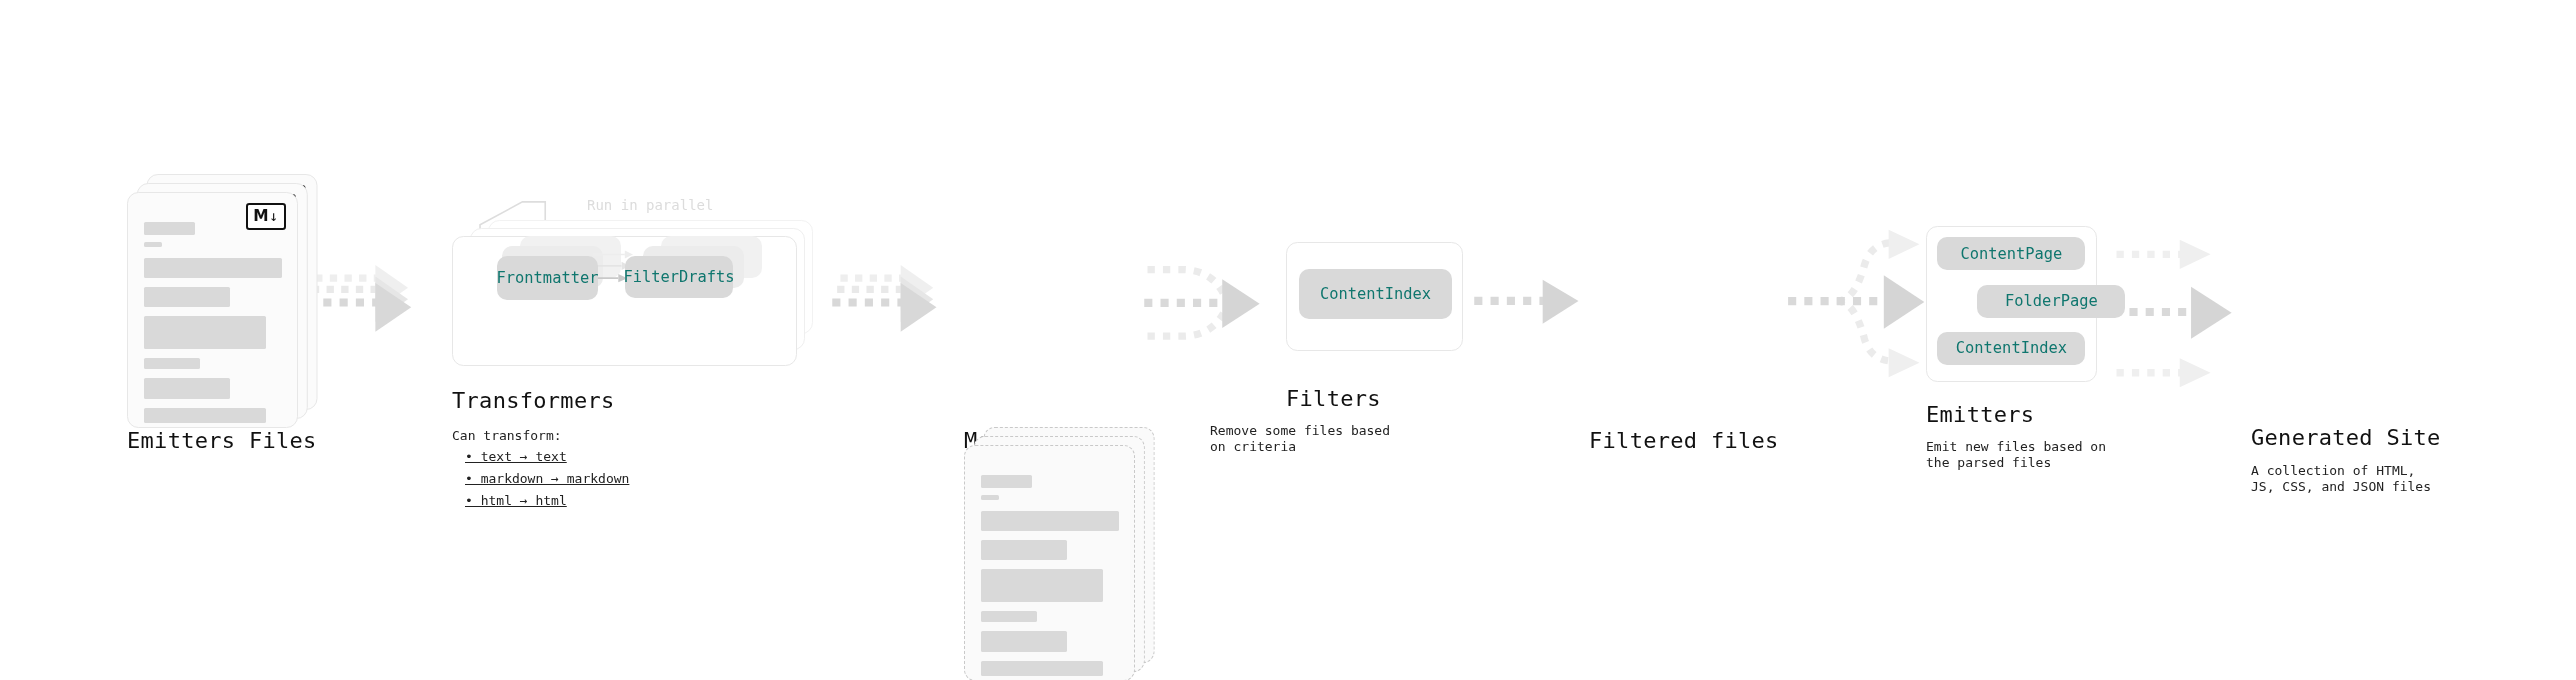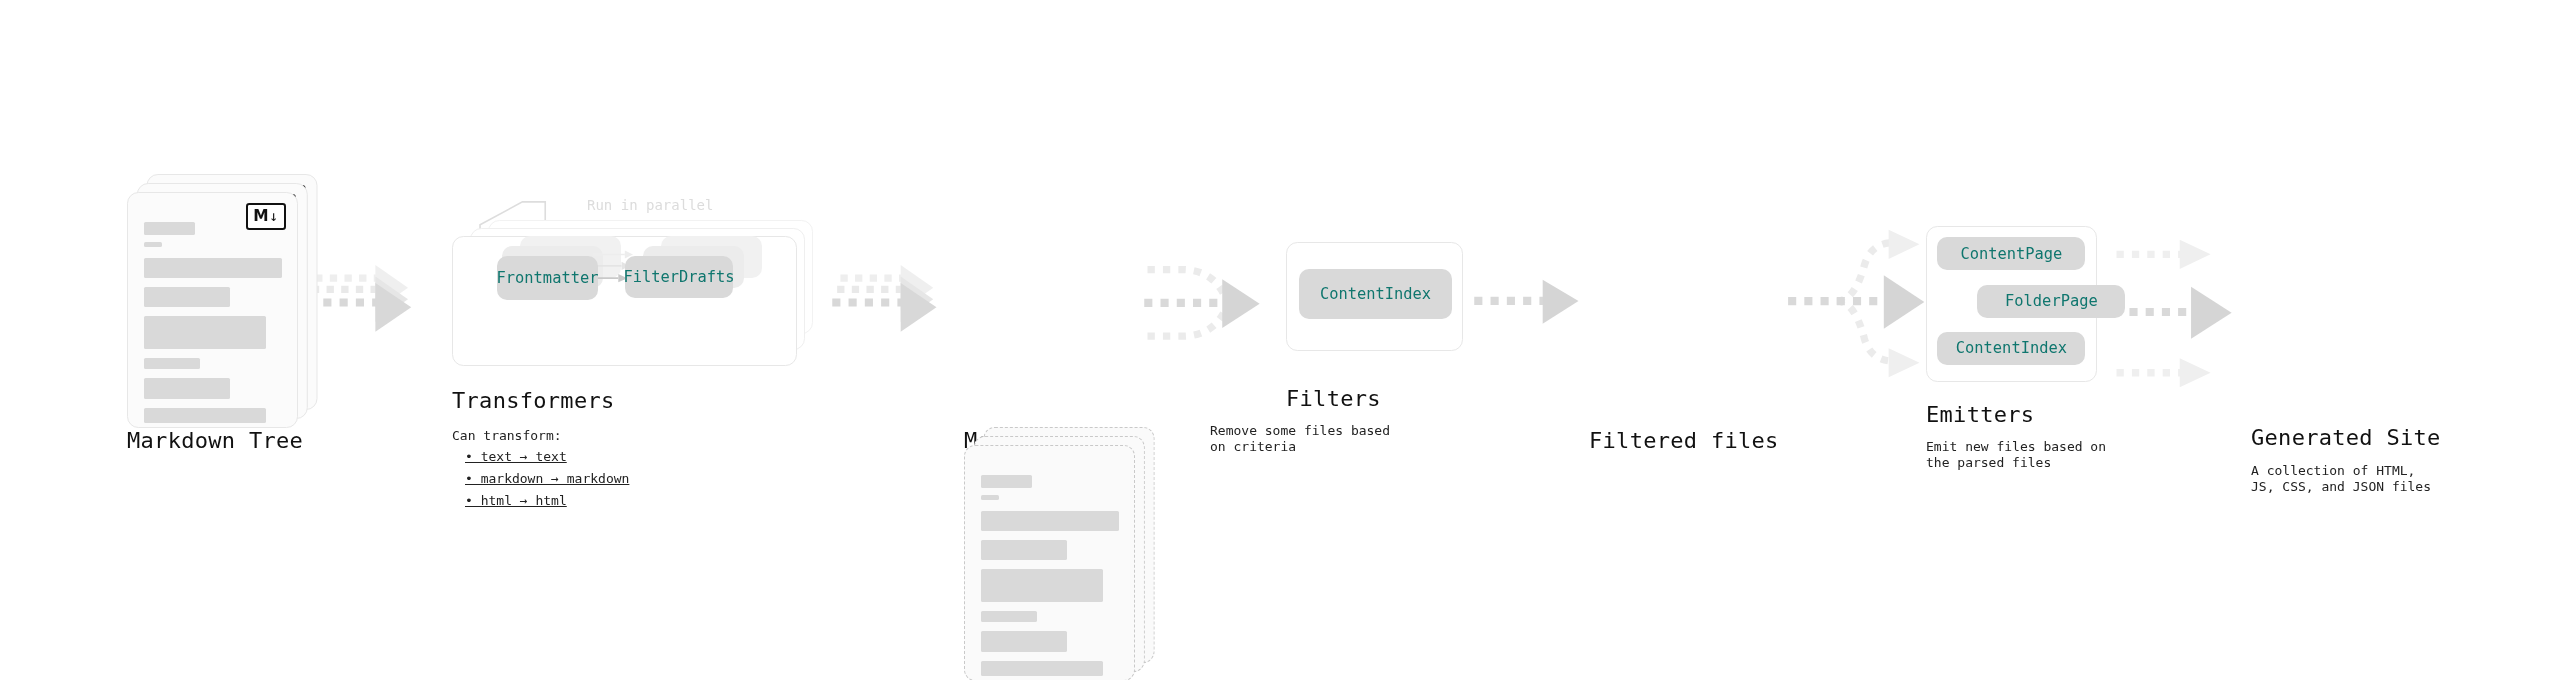--- a/index.html
+++ b/index.html
@@ -99,21 +99,21 @@
         <div class="bar" style="width:18px;height:4.9px;margin-bottom:10.6px;"></div>
         <div class="bar" style="width:100%;height:20.3px;margin-bottom:9px;"></div>
         <div class="bar" style="width:62%;height:20.3px;margin-bottom:9px;"></div>
         <div class="bar" style="width:88%;height:32.5px;margin-bottom:9px;"></div>
         <div class="bar" style="width:40%;height:11.4px;margin-bottom:9px;"></div>
         <div class="bar" style="width:62%;height:21px;margin-bottom:9px;"></div>
         <div class="bar" style="width:88%;height:14.6px;"></div>
       </div>
     </div>
   </div>
-  <div class="cap-title" style="left:127px;top:428px;">Markdown Tree</div>
+  <div class="cap-title" style="left:127px;top:428px;">Emitters Files</div>
 
   <svg width="114" height="98" style="left:307px;top:260px;" viewBox="0 0 140 120">
     <g stroke="#eeeeee" stroke-width="9" stroke-dasharray="9 9" fill="none">
       <line x1="10" y1="22" x2="92" y2="22"></line>
     </g>
     <polygon points="84,6 124,34 84,62" fill="#efefef"></polygon>
     <g stroke="#e9e9e9" stroke-width="9" stroke-dasharray="9 9" fill="none">
       <line x1="6" y1="36" x2="92" y2="36"></line>
     </g>
     <polygon points="84,20 124,48 84,76" fill="#e6e6e6"></polygon>

